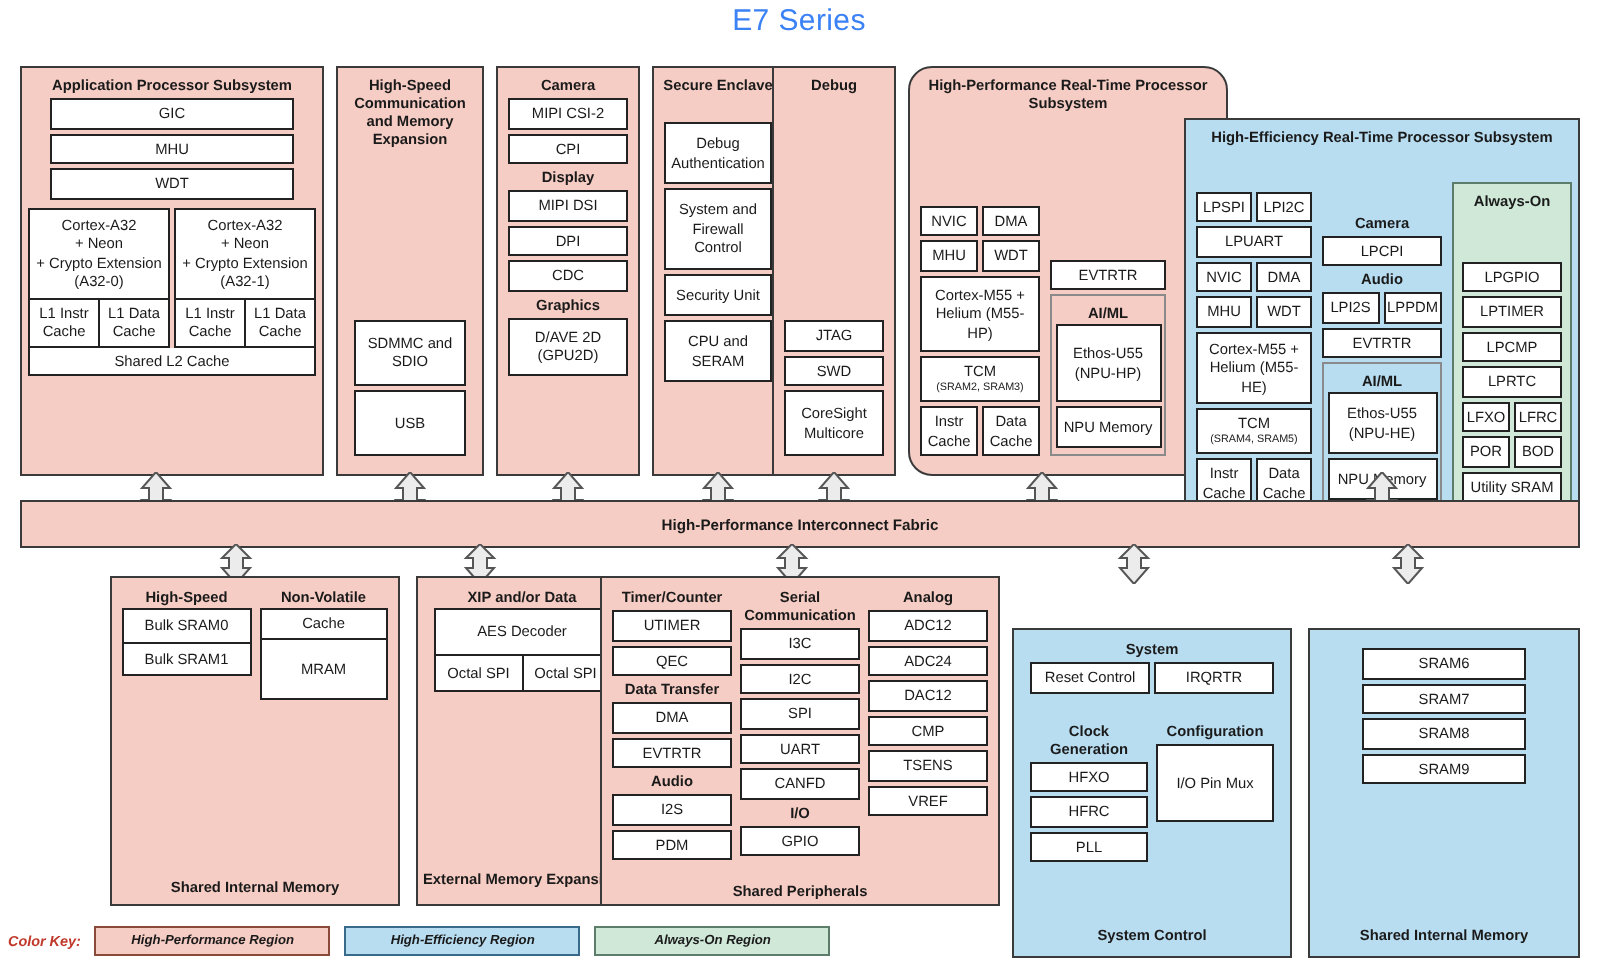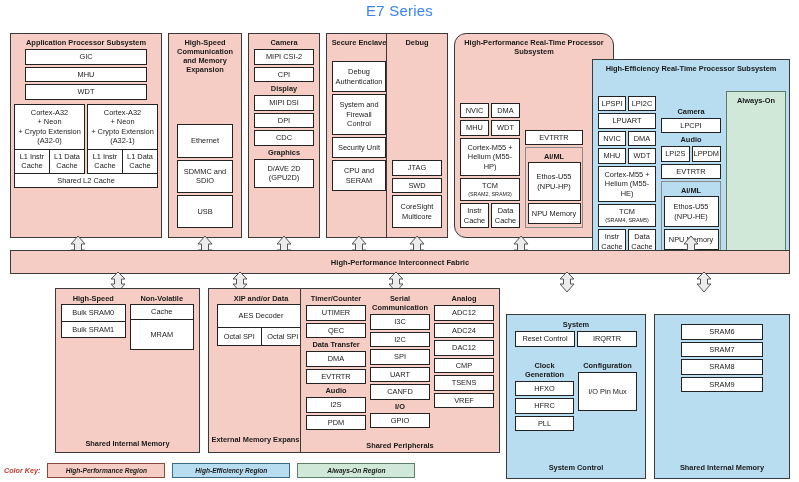--- a/index.html
+++ b/index.html
@@ -129,21 +129,20 @@
           </div>
         </div>
       </div>
       <div class="ip" style="margin-top:0; border-top:none;">Shared L2 Cache</div>
     </div>
   </div>
 
   <div class="col" style="left:168px; top:33px; width:74px; height:205px;">
     <div class="colhdr">High-Speed Communication and Memory Expansion</div>
     <div class="pad" style="position:absolute; bottom:7px; left:0; width:100%; padding:0 8px;">
-      <div class="ip" style="padding:11px 1px;">Ethernet</div>
       <div class="ip" style="padding:6px 1px;">SDMMC and SDIO</div>
       <div class="ip" style="padding:11px 1px;">USB</div>
     </div>
   </div>
 
   <div class="col" style="left:248px; top:33px; width:72px; height:205px;">
     <div class="colhdr">Camera</div>
     <div class="pad" style="padding:0 5px;">
       <div class="ip">MIPI CSI-2</div>
       <div class="ip">CPI</div>
@@ -245,20 +244,35 @@
       <div class="ip">EVTRTR</div>
       <div class="grp">
         <div class="subhdr">AI/ML</div>
         <div class="ip" style="padding:5px 1px;">Ethos-U55 (NPU-HE)</div>
         <div class="ip" style="padding:5px 1px;">NPU Memory</div>
       </div>
     </div>
 
     <div class="col green" style="left:133px; top:31px; width:60px; height:167px; position:absolute;">
       <div class="colhdr">Always-On</div>
+      <div style="position:absolute; bottom:4px; left:0; width:100%; padding:0 4px;">
+        <div class="ip">LPGPIO</div>
+        <div class="ip">LPTIMER</div>
+        <div class="ip">LPCMP</div>
+        <div class="ip">LPRTC</div>
+        <div class="row">
+          <div class="ip">LFXO</div>
+          <div class="ip">LFRC</div>
+        </div>
+        <div class="row">
+          <div class="ip">POR</div>
+          <div class="ip">BOD</div>
+        </div>
+        <div class="ip">Utility SRAM</div>
+      </div>
     </div>
   </div>
 
   <svg class="arrow" style="left:0; top:236px; width:799px; height:22px;" viewBox="0 0 799 22">
     <g fill="#ececec" stroke="#555" stroke-width="1">
       <path d="M78,22 L71,14 L74.5,14 L74.5,8 L71,8 L78,0 L85,8 L81.5,8 L81.5,14 L85,14 Z"></path>
       <path d="M205,22 L198,14 L201.5,14 L201.5,8 L198,8 L205,0 L212,8 L208.5,8 L208.5,14 L212,14 Z"></path>
       <path d="M284,22 L277,14 L280.5,14 L280.5,8 L277,8 L284,0 L291,8 L287.5,8 L287.5,14 L291,14 Z"></path>
       <path d="M359,22 L352,14 L355.5,14 L355.5,8 L352,8 L359,0 L366,8 L362.5,8 L362.5,14 L366,14 Z"></path>
       <path d="M417,22 L410,14 L413.5,14 L413.5,8 L410,8 L417,0 L424,8 L420.5,8 L420.5,14 L424,14 Z"></path>

